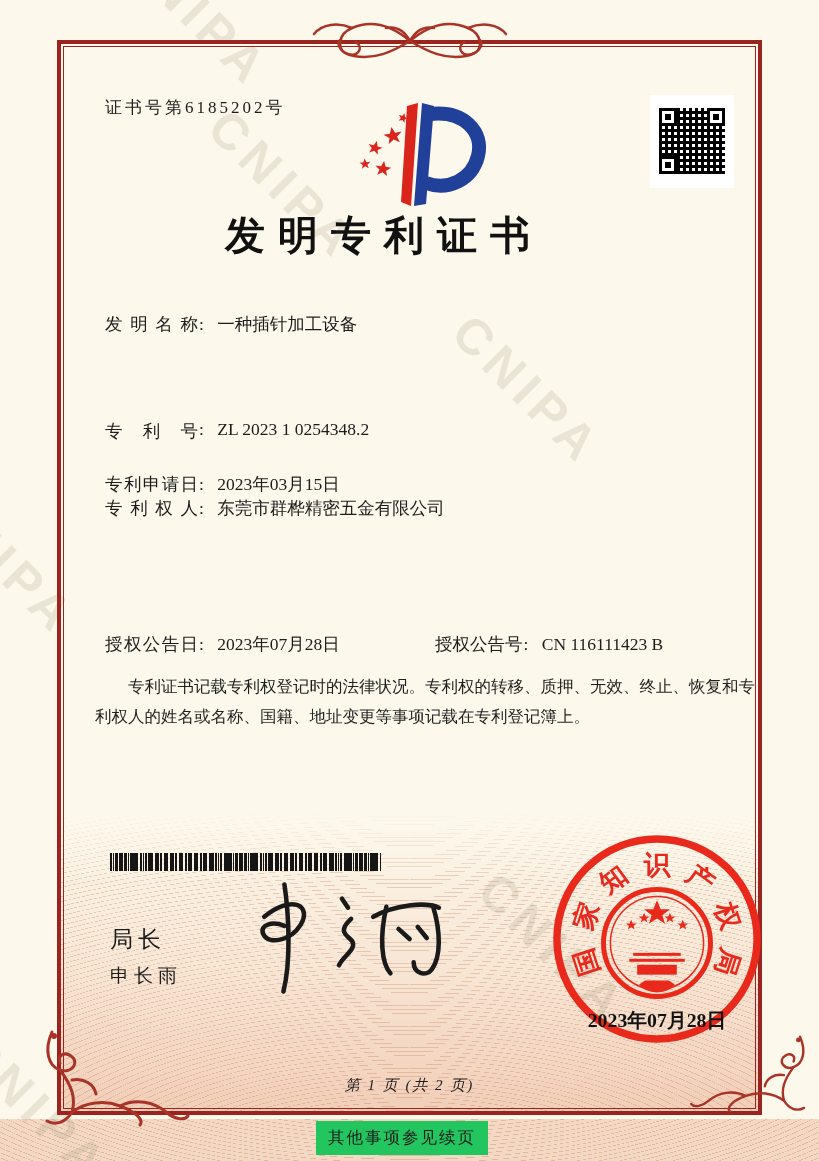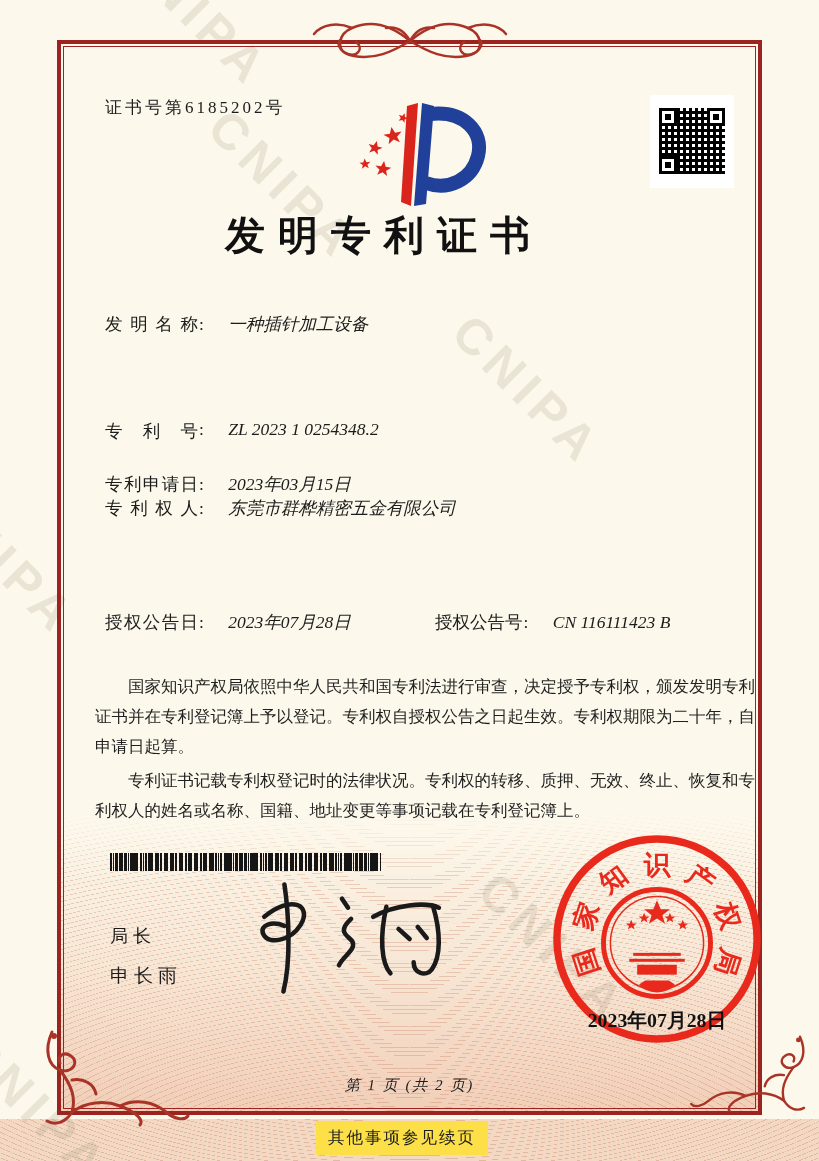--- a/index.html
+++ b/index.html
@@ -44,42 +44,42 @@
   .finder{position:absolute;width:12px;height:12px;border:3px solid #000;background:#fff;}
   .finder::before{content:"";position:absolute;left:3px;top:3px;width:6px;height:6px;background:#000;}
   .f-tl{left:0;top:0;} .f-tr{right:0;top:0;} .f-bl{left:0;bottom:0;}
   .title{position:absolute;left:57px;width:641px;top:208px;text-align:center;z-index:4;
          font-size:40px;font-weight:700;letter-spacing:13px;text-indent:13px;color:#111;}
 
   
   .field-row{position:absolute;left:105px;width:640px;height:26px;font-size:17.5px;z-index:4;}
   .flabel{display:inline-block;width:93px;text-align:justify;text-align-last:justify;vertical-align:top;}
   .fcolon{margin-left:1px;}
-  .fvalue{margin-left:20px;font-style:italic;}
+  .fvalue{margin-left:9px;}
   .fgroup2{position:absolute;left:330px;top:0;}
 
   
   .body-text{position:absolute;left:95px;top:672px;width:668px;z-index:4;
              font-size:16.5px;line-height:30px;color:#1f1f1f;}
   .body-text p{margin:0 0 4px 0;text-indent:2em;}
 
   
   .barcode{position:absolute;left:110px;top:853px;width:271px;height:18px;z-index:4;
     background-image:
       repeating-linear-gradient(90deg,#151515 0 2px,transparent 2px 5px),
       repeating-linear-gradient(90deg,#151515 0 1px,transparent 1px 3px),
       repeating-linear-gradient(90deg,transparent 0 6px,#151515 6px 8px);}
-  .director-title{position:absolute;left:110px;top:924px;font-size:18px;letter-spacing:5px;z-index:4;}
+  .director-title{position:absolute;left:110px;top:924px;font-size:23px;letter-spacing:5px;z-index:4;}
   .director-name{position:absolute;left:110px;top:963px;font-size:19px;letter-spacing:5px;z-index:4;}
   .signature{position:absolute;left:238px;top:876px;width:212px;height:122px;z-index:4;}
   .seal{position:absolute;left:548px;top:830px;width:218px;height:218px;z-index:5;}
 
   .page-number{position:absolute;left:57px;width:705px;top:1076px;text-align:center;
                font-size:15px;letter-spacing:2px;z-index:4;font-style:italic;}
-  .cont-box{position:absolute;left:316px;top:1121px;width:172px;height:34px;background:#fde047;
+  .cont-box{position:absolute;left:316px;top:1121px;width:172px;height:34px;background:#22c55e;
             z-index:6;display:flex;align-items:center;justify-content:center;}
   .cont-box span{font-size:16.5px;letter-spacing:2px;}
 </style>
 </head>
 <body>
 
 <div class="page">
 
   <div class="waves"></div>
   <div class="waves-strip"></div>
@@ -167,31 +167,30 @@
     <span class="fvalue">ZL 2023 1 0254348.2</span>
   </div>
   <div class="field-row" style="top:472px">
     <span class="flabel">专利申请日</span><span class="fcolon">:</span>
     <span class="fvalue">2023年03月15日</span>
   </div>
   <div class="field-row" style="top:496px">
     <span class="flabel">专利权人</span><span class="fcolon">:</span>
     <span class="fvalue">东莞市群桦精密五金有限公司</span>
   </div>
-  <div class="field-row" style="top:610px">
+  <div class="field-row" style="top:632px">
     <span class="flabel">授权公告日</span><span class="fcolon">:</span>
     <span class="fvalue">2023年07月28日</span>
     <span class="fgroup2">
       <span>授权公告号</span><span class="fcolon">:</span>
       <span class="fvalue">CN 116111423 B</span>
     </span>
   </div>
 
   <div class="body-text">
-    <p>国家知识产权局依照中华人民共和国专利法进行审查，决定授予专利权，颁发发明专利证书并在专利登记簿上予以登记。专利权自授权公告之日起生效。专利权期限为二十年，自申请日起算。</p>
     <p>专利证书记载专利权登记时的法律状况。专利权的转移、质押、无效、终止、恢复和专利权人的姓名或名称、国籍、地址变更等事项记载在专利登记簿上。</p>
   </div>
 
   <div class="barcode"></div>
 
   <div class="director-title">局长</div>
   <div class="director-name">申长雨</div>
 
   <svg class="signature" viewBox="0 0 210 120">
     <g stroke="#1a1a1a" stroke-width="4.5" fill="none" stroke-linecap="round" stroke-linejoin="round">

